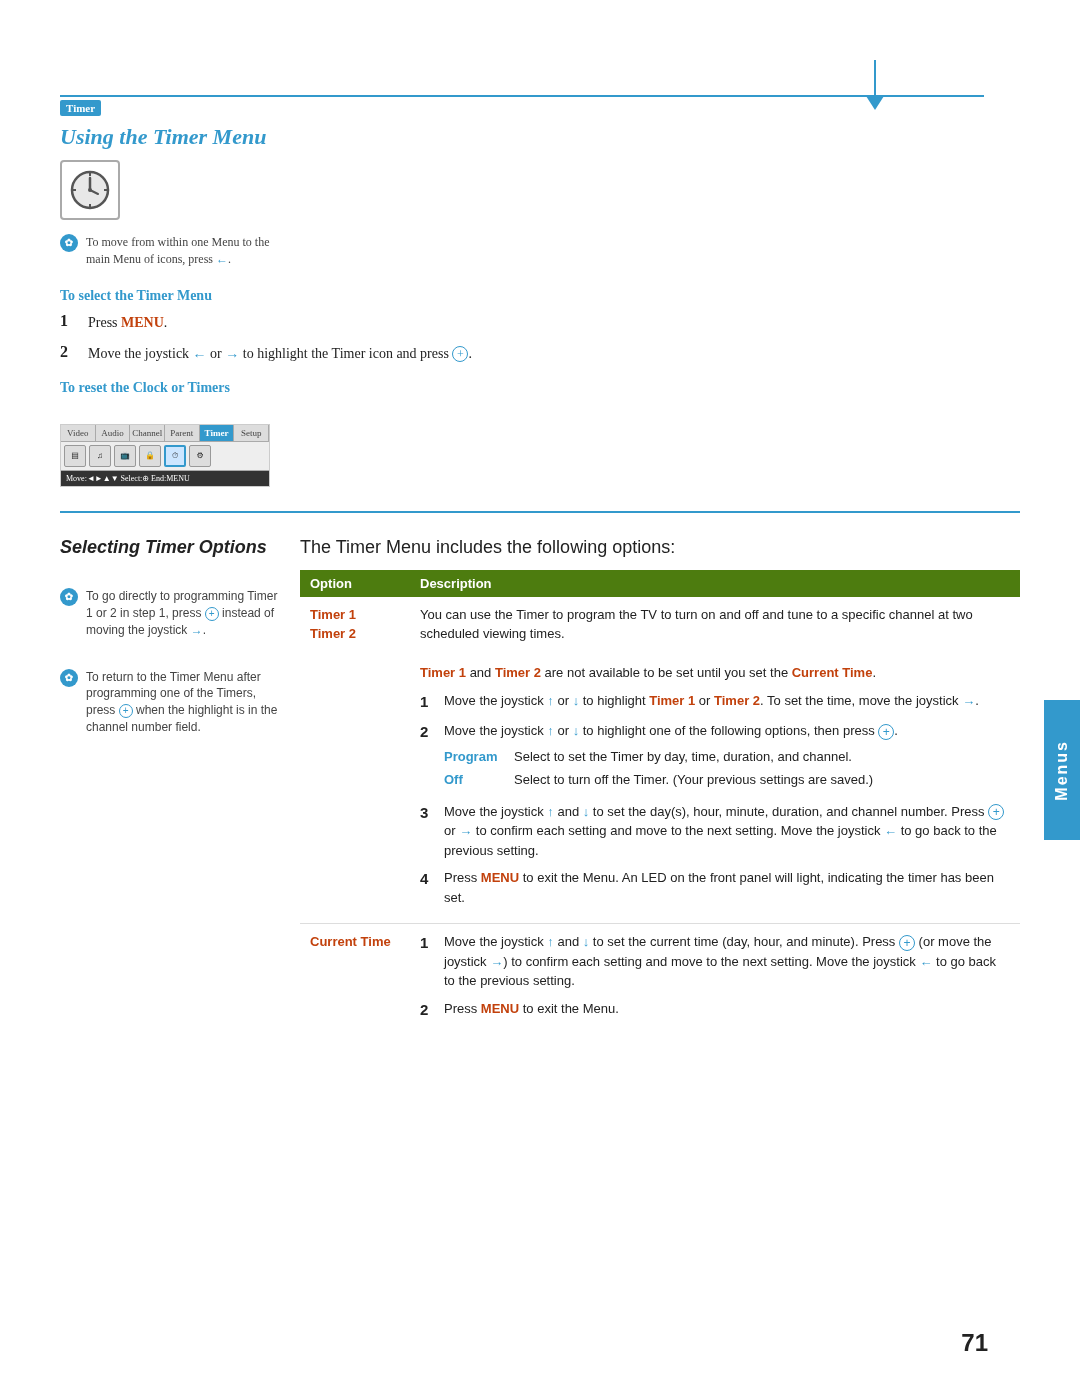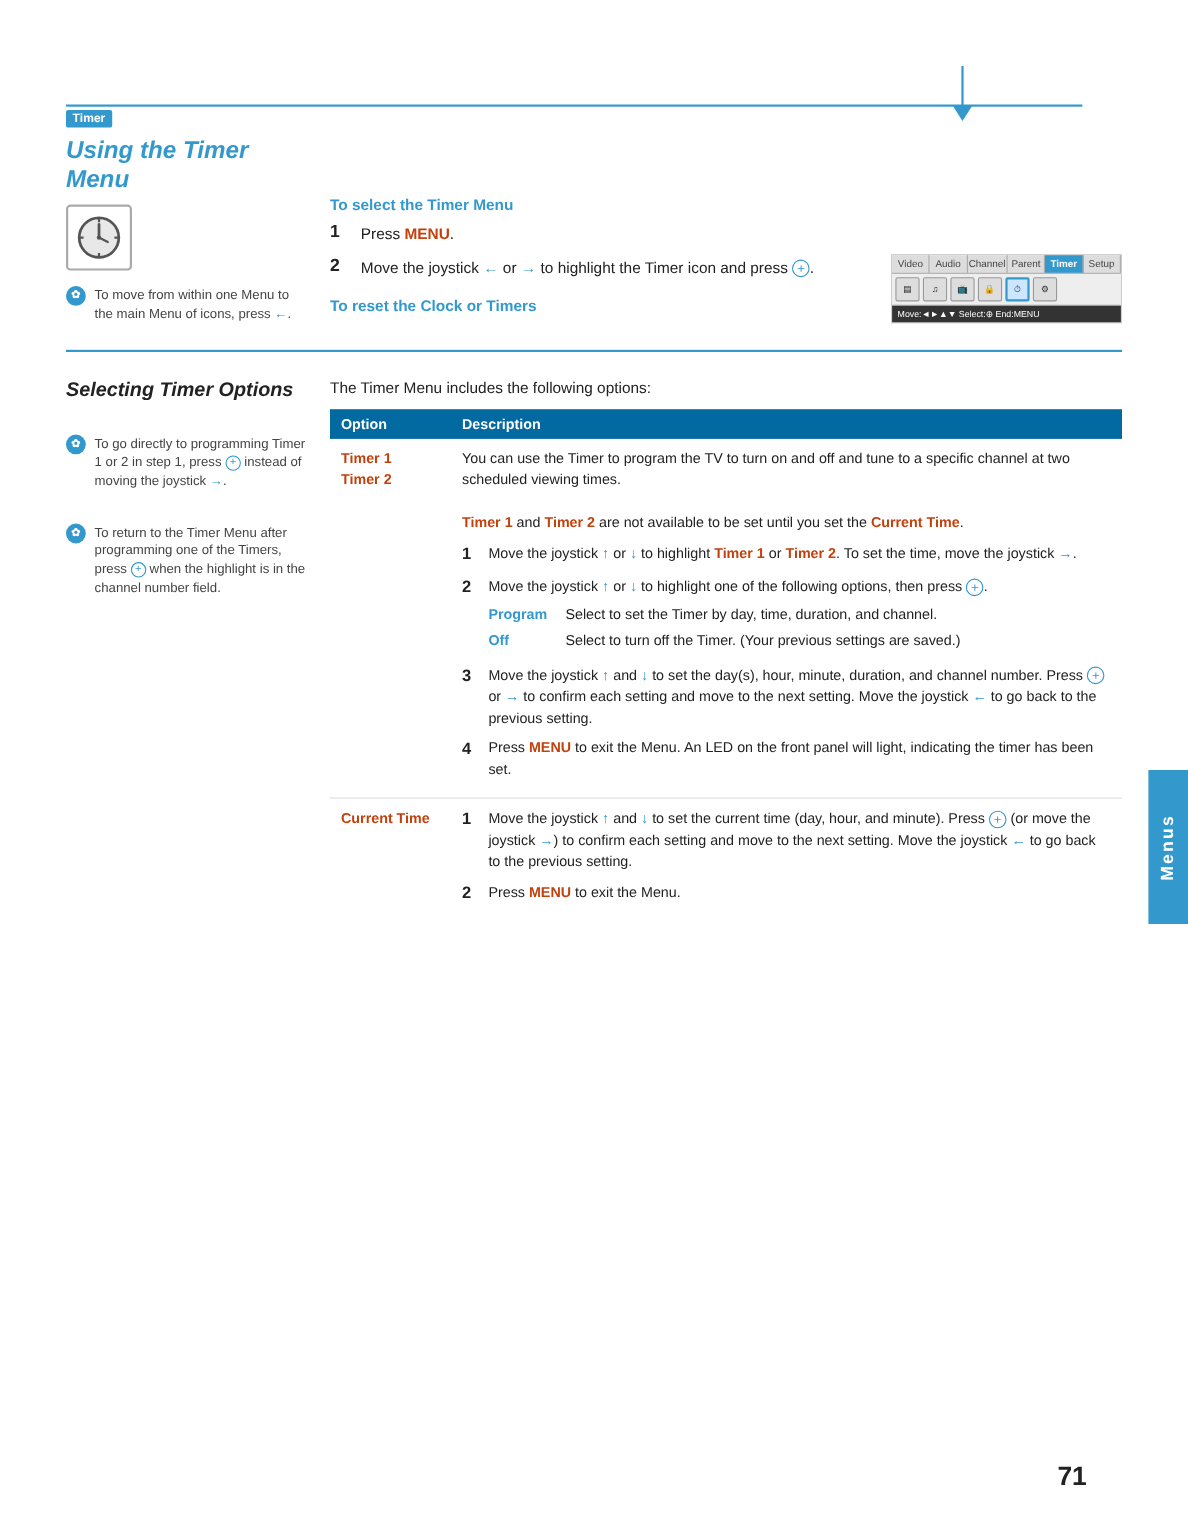--- a/index.html
+++ b/index.html
@@ -18,23 +18,24 @@
       min-height: 1397px;
       padding: 40px 60px 60px 60px;
       position: relative;
       background: #fff;
     }
 
     
     .section-timer {
       margin-top: 60px;
       display: flex;
-      flex-direction: row;
-      align-items: flex-end;
+      flex-direction: column;
+      align-items: flex-start;
       gap: 20px;
+      font-family: Liberation Serif, serif;
     }
 
     .timer-left {
       width: 220px;
       flex-shrink: 0;
     }
 
     .timer-badge {
       display: inline-flex;
       align-items: center;
@@ -238,34 +239,34 @@
       color: #222;
       margin-bottom: 16px;
       line-height: 1.2;
     }
 
     .selecting-right {
       flex: 1;
     }
 
     .intro-text {
-      font-size: 14px;
+      font-size: 18px;
       color: #222;
       margin-bottom: 12px;
     }
 
     
     .options-table {
       width: 100%;
       border-collapse: collapse;
       margin-bottom: 0;
     }
 
     .options-table thead tr {
-      background: #0369a1;
+      background: #4d7c0f;
       color: #fff;
     }
 
     .options-table thead th {
       padding: 6px 10px;
       font-size: 13px;
       text-align: left;
     }
 
     .options-table tbody tr {

